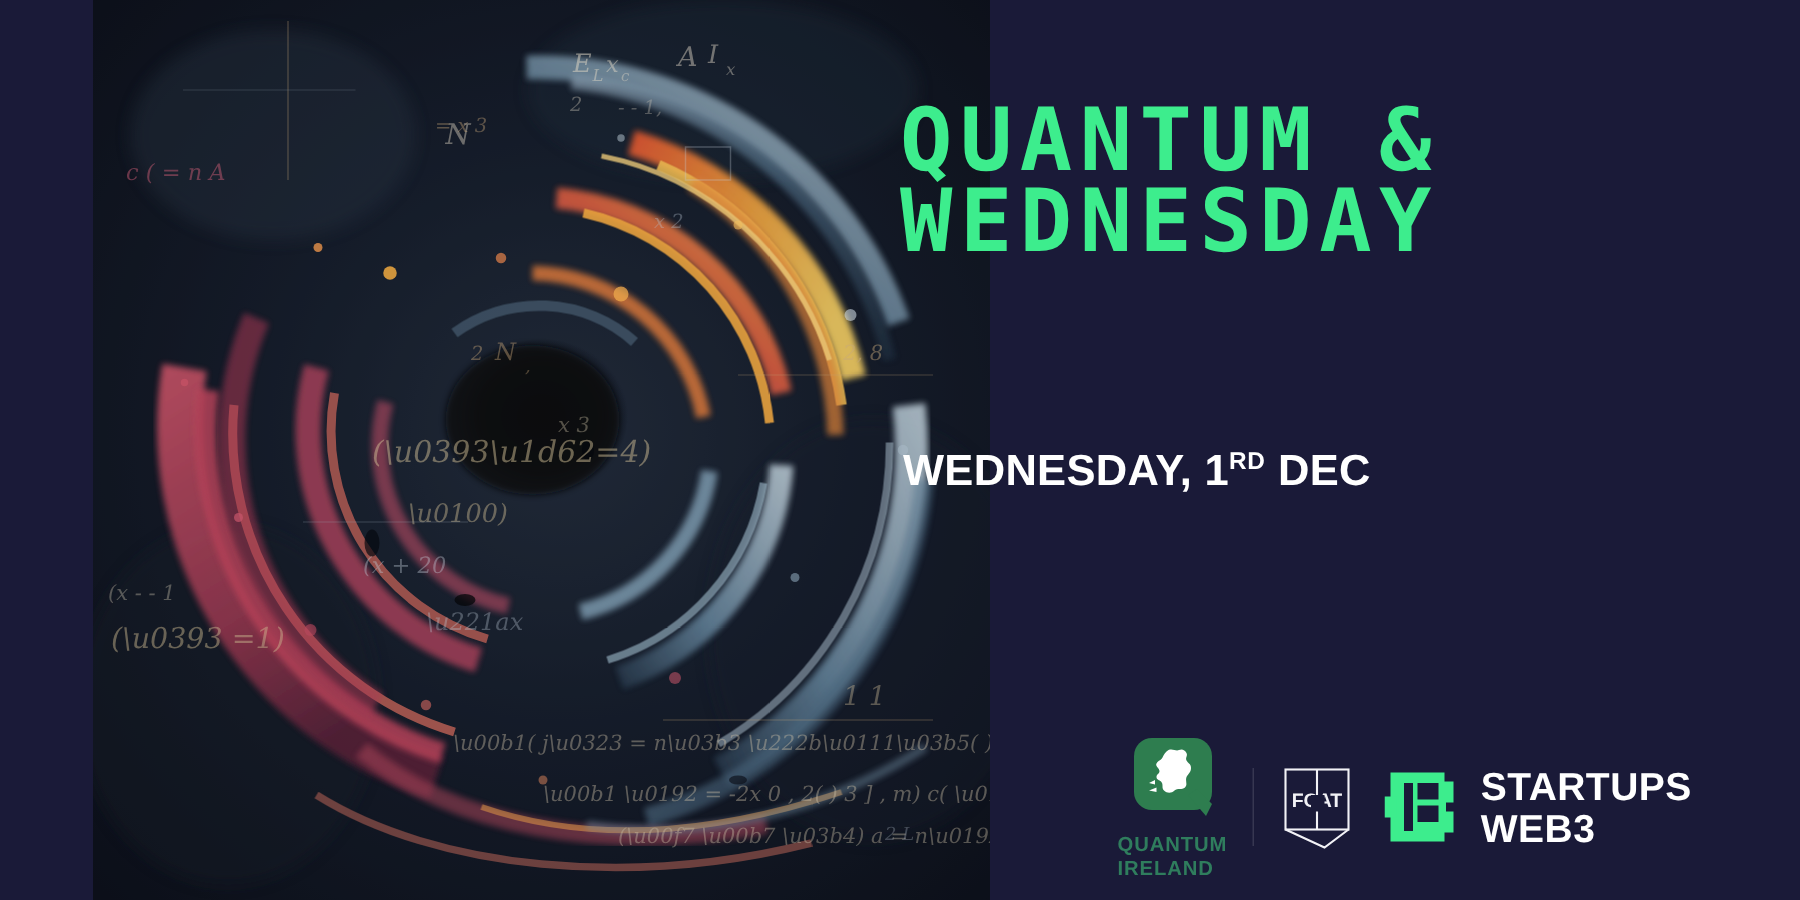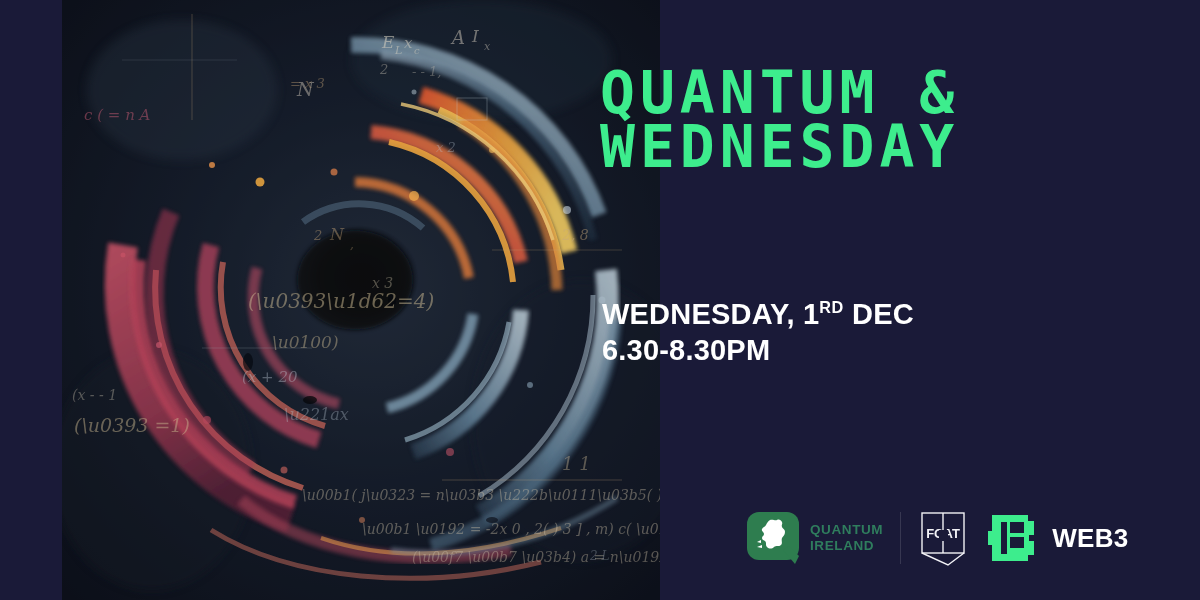--- a/index.html
+++ b/index.html
@@ -76,20 +76,21 @@
     height: 80px;
     display: flex;
     align-items: center;
   }
 
   
   .logo-qi {
     display: flex;
     align-items: center;
     gap: 9px;
+    flex-direction: column;
   }
   .qi-mark {
     position: relative;
     width: 56px;
     height: 56px;
     flex: none;
   }
   .qi-text {
     font-family: "Liberation Sans", sans-serif;
     font-weight: bold;
@@ -301,21 +302,20 @@
     </svg>
   </div>
 
   <div class="title-block">
     <div class="title-line">QUANTUM &amp;</div>
     <div class="title-line">WEDNESDAY</div>
   </div>
 
   <div class="details-block">
     <div class="detail-line"><span>WEDNESDAY, 1</span><sup>RD</sup><span> DEC</span></div>
-    <div class="detail-line">6.30-8.30PM</div>
   </div>
 
   <div class="logo-row">
 
     <div class="logo-qi">
       <div class="qi-mark">
         <svg width="56" height="56" viewBox="0 0 56 56" xmlns="http://www.w3.org/2000/svg">
           <path d="M14,2 H42 A12,12 0 0 1 54,14 V38 A12,12 0 0 1 42,50 H14 A12,12 0 0 1 2,38 V14 A12,12 0 0 1 14,2 Z" fill="#2e7d4f"></path>
           <path d="M38,40 L50,54 L54,46 L44,36 Z" fill="#2e7d4f"></path>
           <path d="M25,10 c3,-1 5,1 7,0 c2,-1 4,0 5,2 c1,2 -1,3 0,5 c1,2 3,2 3,5 c0,3 -2,4 -3,6 c-1,3 1,5 -1,7 c-2,2 -5,0 -7,2 c-2,2 -5,2 -7,0 c-2,-2 0,-4 -2,-6 c-1,-1 -3,-1 -3,-3 c0,-2 2,-2 2,-4 c0,-2 -3,-3 -2,-5 c1,-2 3,-2 4,-4 c1,-2 2,-4 4,-5 Z" fill="#ffffff"></path>
@@ -345,18 +345,19 @@
       <div class="sw3-mark">
         <svg width="52" height="58" viewBox="0 0 52 58" xmlns="http://www.w3.org/2000/svg">
           <path d="M4,6 H40 V12 H46 V26 H41 V32 H46 V46 H40 V52 H4 Z" fill="#3ded8d"></path>
           <rect x="13" y="13" width="6" height="32" fill="#1a1a38"></rect>
           <rect x="22" y="13" width="14" height="11" fill="#1a1a38"></rect>
           <rect x="22" y="28" width="14" height="11" fill="#1a1a38"></rect>
           <rect x="0" y="22" width="8" height="14" fill="#3ded8d"></rect>
         </svg>
       </div>
       <div>
+        <div class="sw3-text">STARTUPS</div>
         <div class="sw3-text">WEB3</div>
       </div>
     </div>
 
   </div>
 </div>
 
 </body></html>

